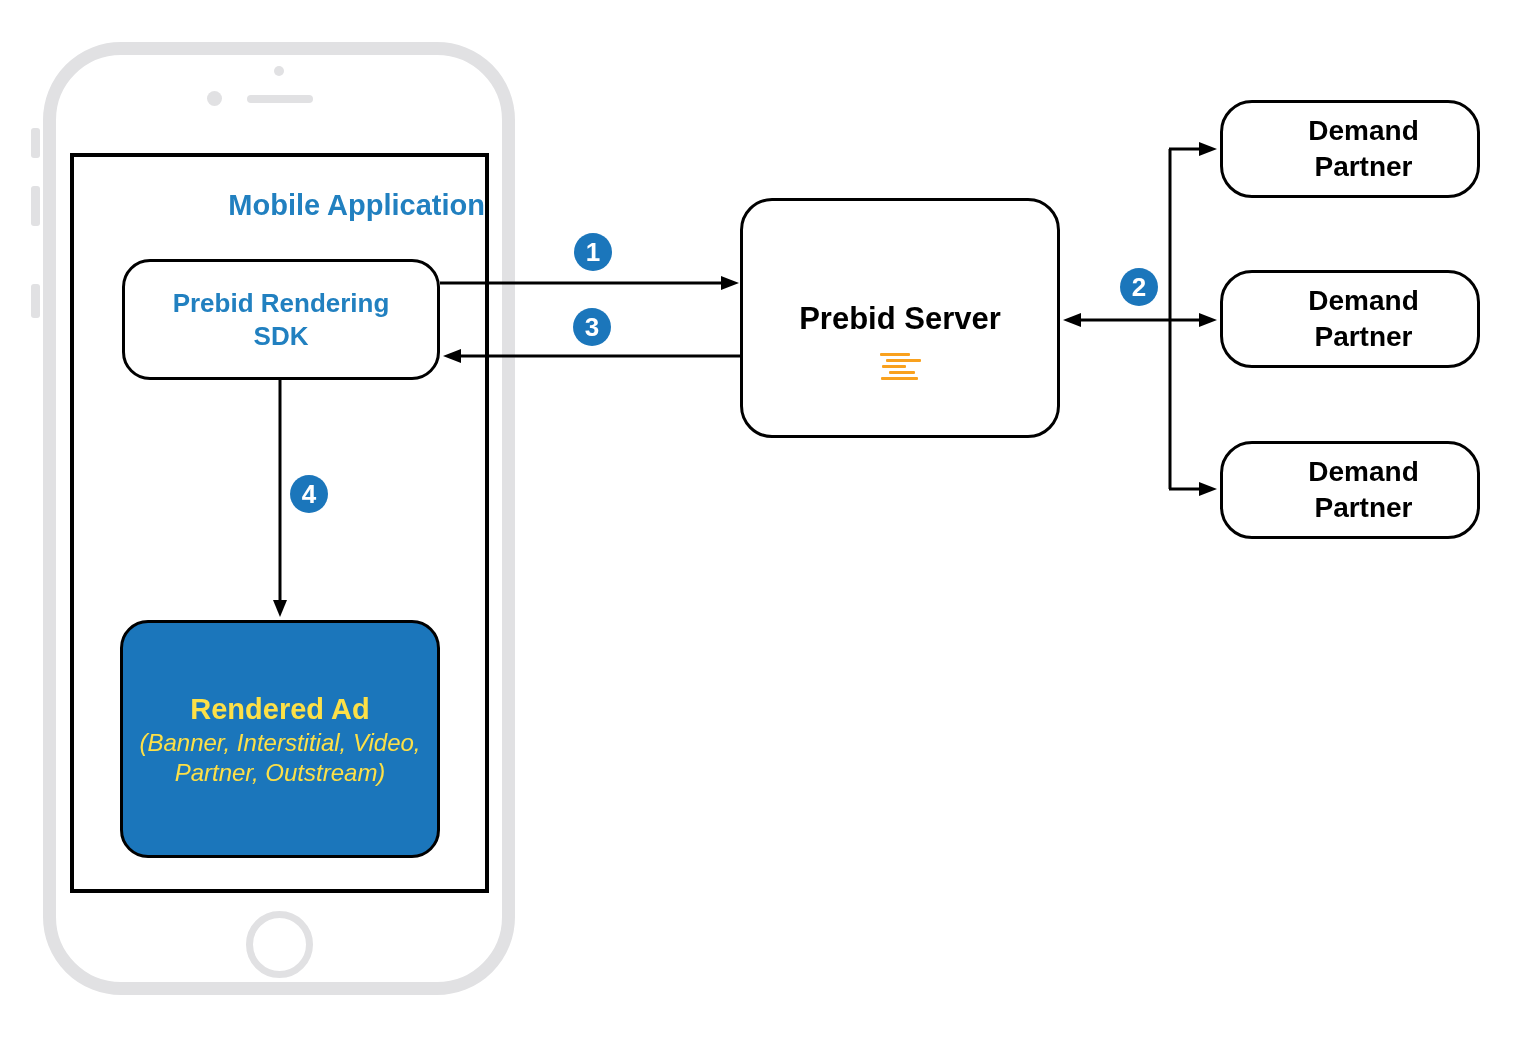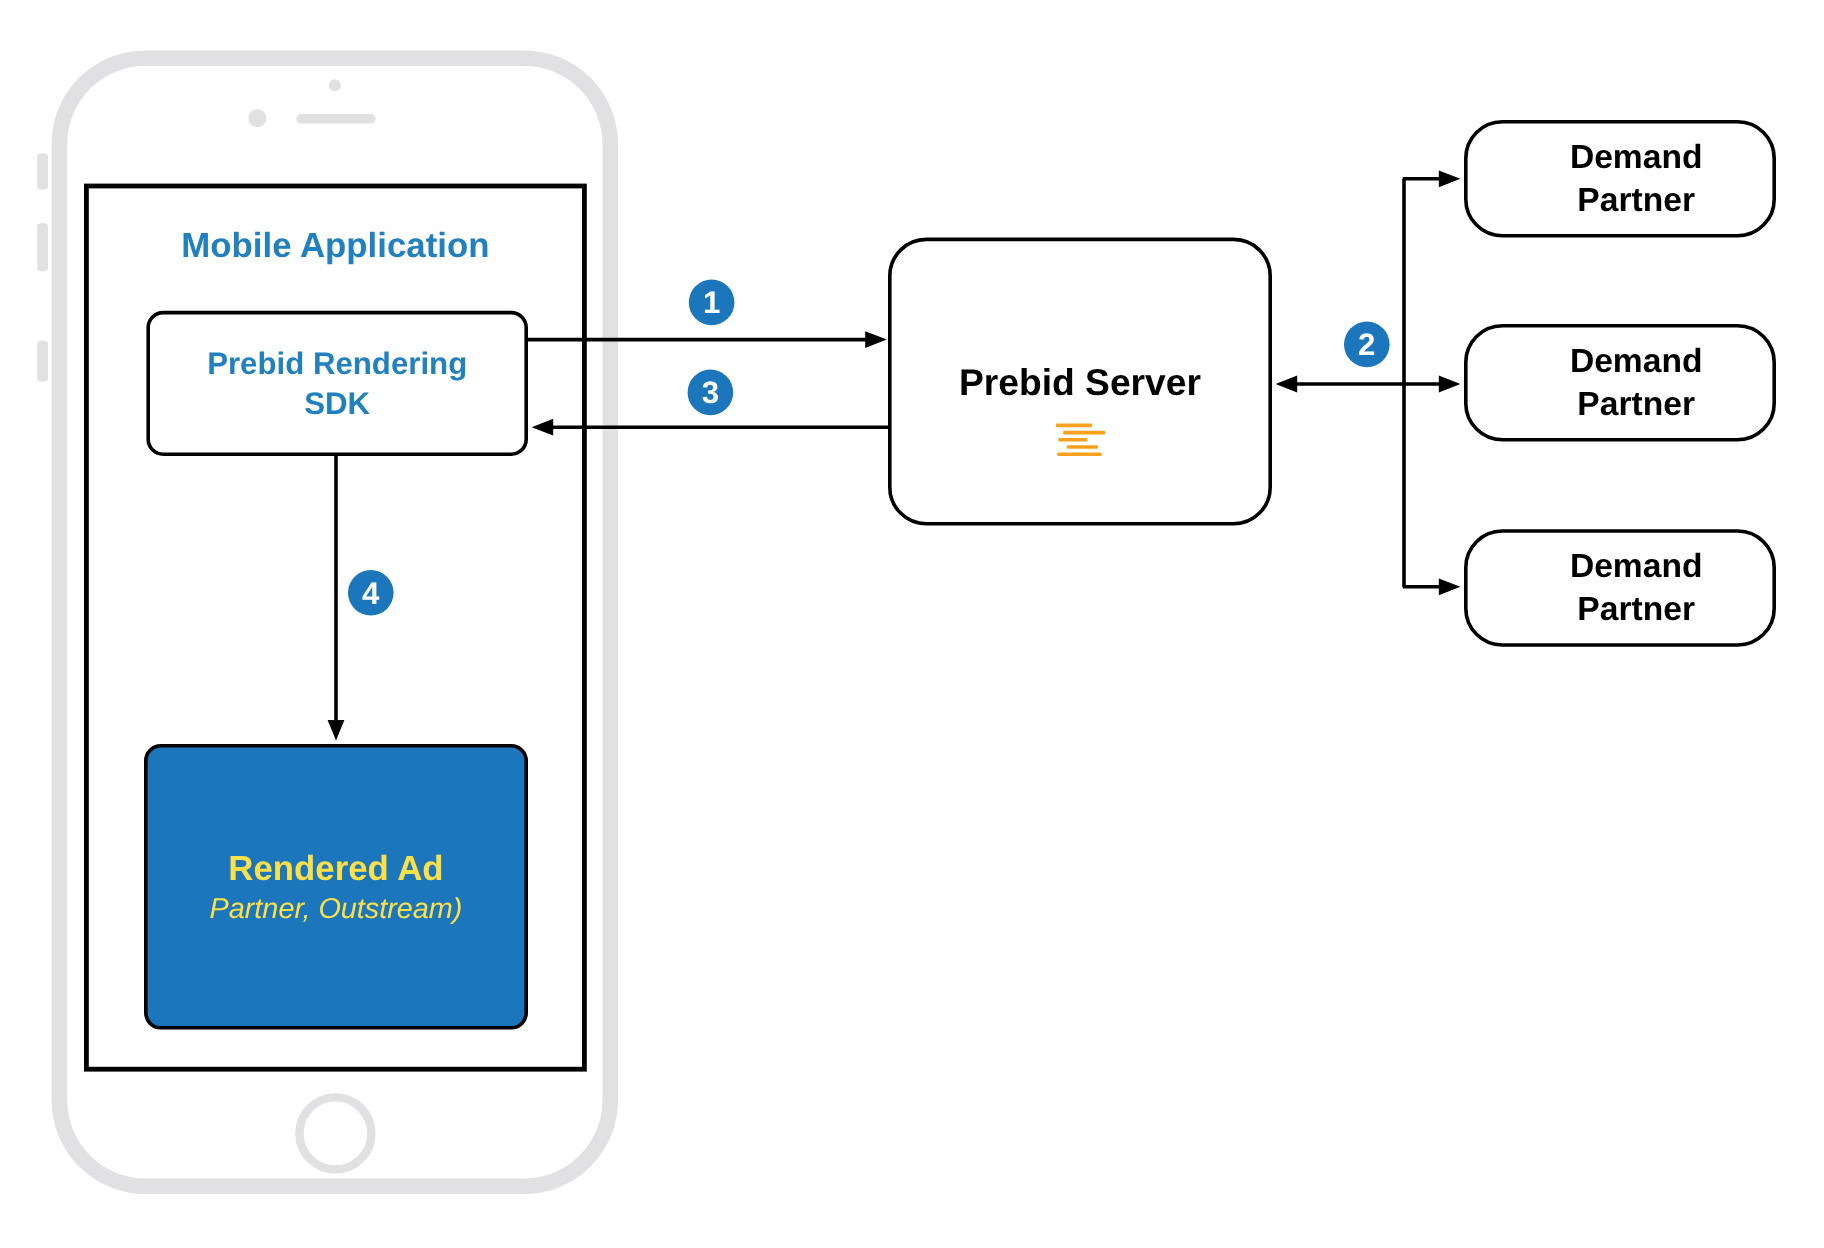--- a/index.html
+++ b/index.html
@@ -22,27 +22,27 @@
   .sensor-dot{left:207px;top:91px;width:15px;height:15px;border-radius:50%;background:var(--phoneGray);}
   .speaker-bar{left:247px;top:95px;width:66px;height:8px;border-radius:4px;background:var(--phoneGray);}
   .home-button{left:246px;top:911px;width:67px;height:67px;border:7px solid var(--phoneGray);border-radius:50%;background:#fff;}
 
   
   .screen{
     left:70px;top:153px;width:419px;height:740px;
     border:4px solid #000;background:#fff;
   }
   .app-title{
-    margin-top:33px;text-align:center;
+    margin-top:33px;text-align:right;
     font-size:29px;font-weight:bold;color:var(--blueText);line-height:30px;
   }
 
   
   .node{
-    border:3px solid #000;border-radius:14px;background:#fff;
+    border:3px solid #000;border-radius:28px;background:#fff;
     display:flex;flex-direction:column;align-items:center;justify-content:center;
     text-align:center;
   }
   .sdk-box{left:122px;top:259px;width:318px;height:121px;
     color:var(--blueText);font-weight:bold;font-size:26px;line-height:33px;}
   .ad-box{left:120px;top:620px;width:320px;height:238px;background:var(--blue);color:#fde047;}
   .ad-title{font-size:29px;font-weight:bold;line-height:38px;}
   .ad-sub{font-size:24px;font-style:italic;line-height:30px;}
 
   .server-box{left:740px;top:198px;width:320px;height:240px;
@@ -92,20 +92,21 @@
   <div class="app-title">Mobile Application</div>
 </div>
 
 <div class="abs node sdk-box">
   <div>Prebid Rendering</div>
   <div>SDK</div>
 </div>
 
 <div class="abs node ad-box">
   <div class="ad-title">Rendered Ad</div>
+  <div class="ad-sub">(Banner, Interstitial, Video,</div>
   <div class="ad-sub">Partner, Outstream)</div>
 </div>
 
 <div class="abs server-box">
   <div class="server-title">Prebid Server</div>
   <div class="prebid-logo">
     <i class="l1"></i>
       <i class="l2"></i>
       <i class="l3"></i>
       <i class="l4"></i>

